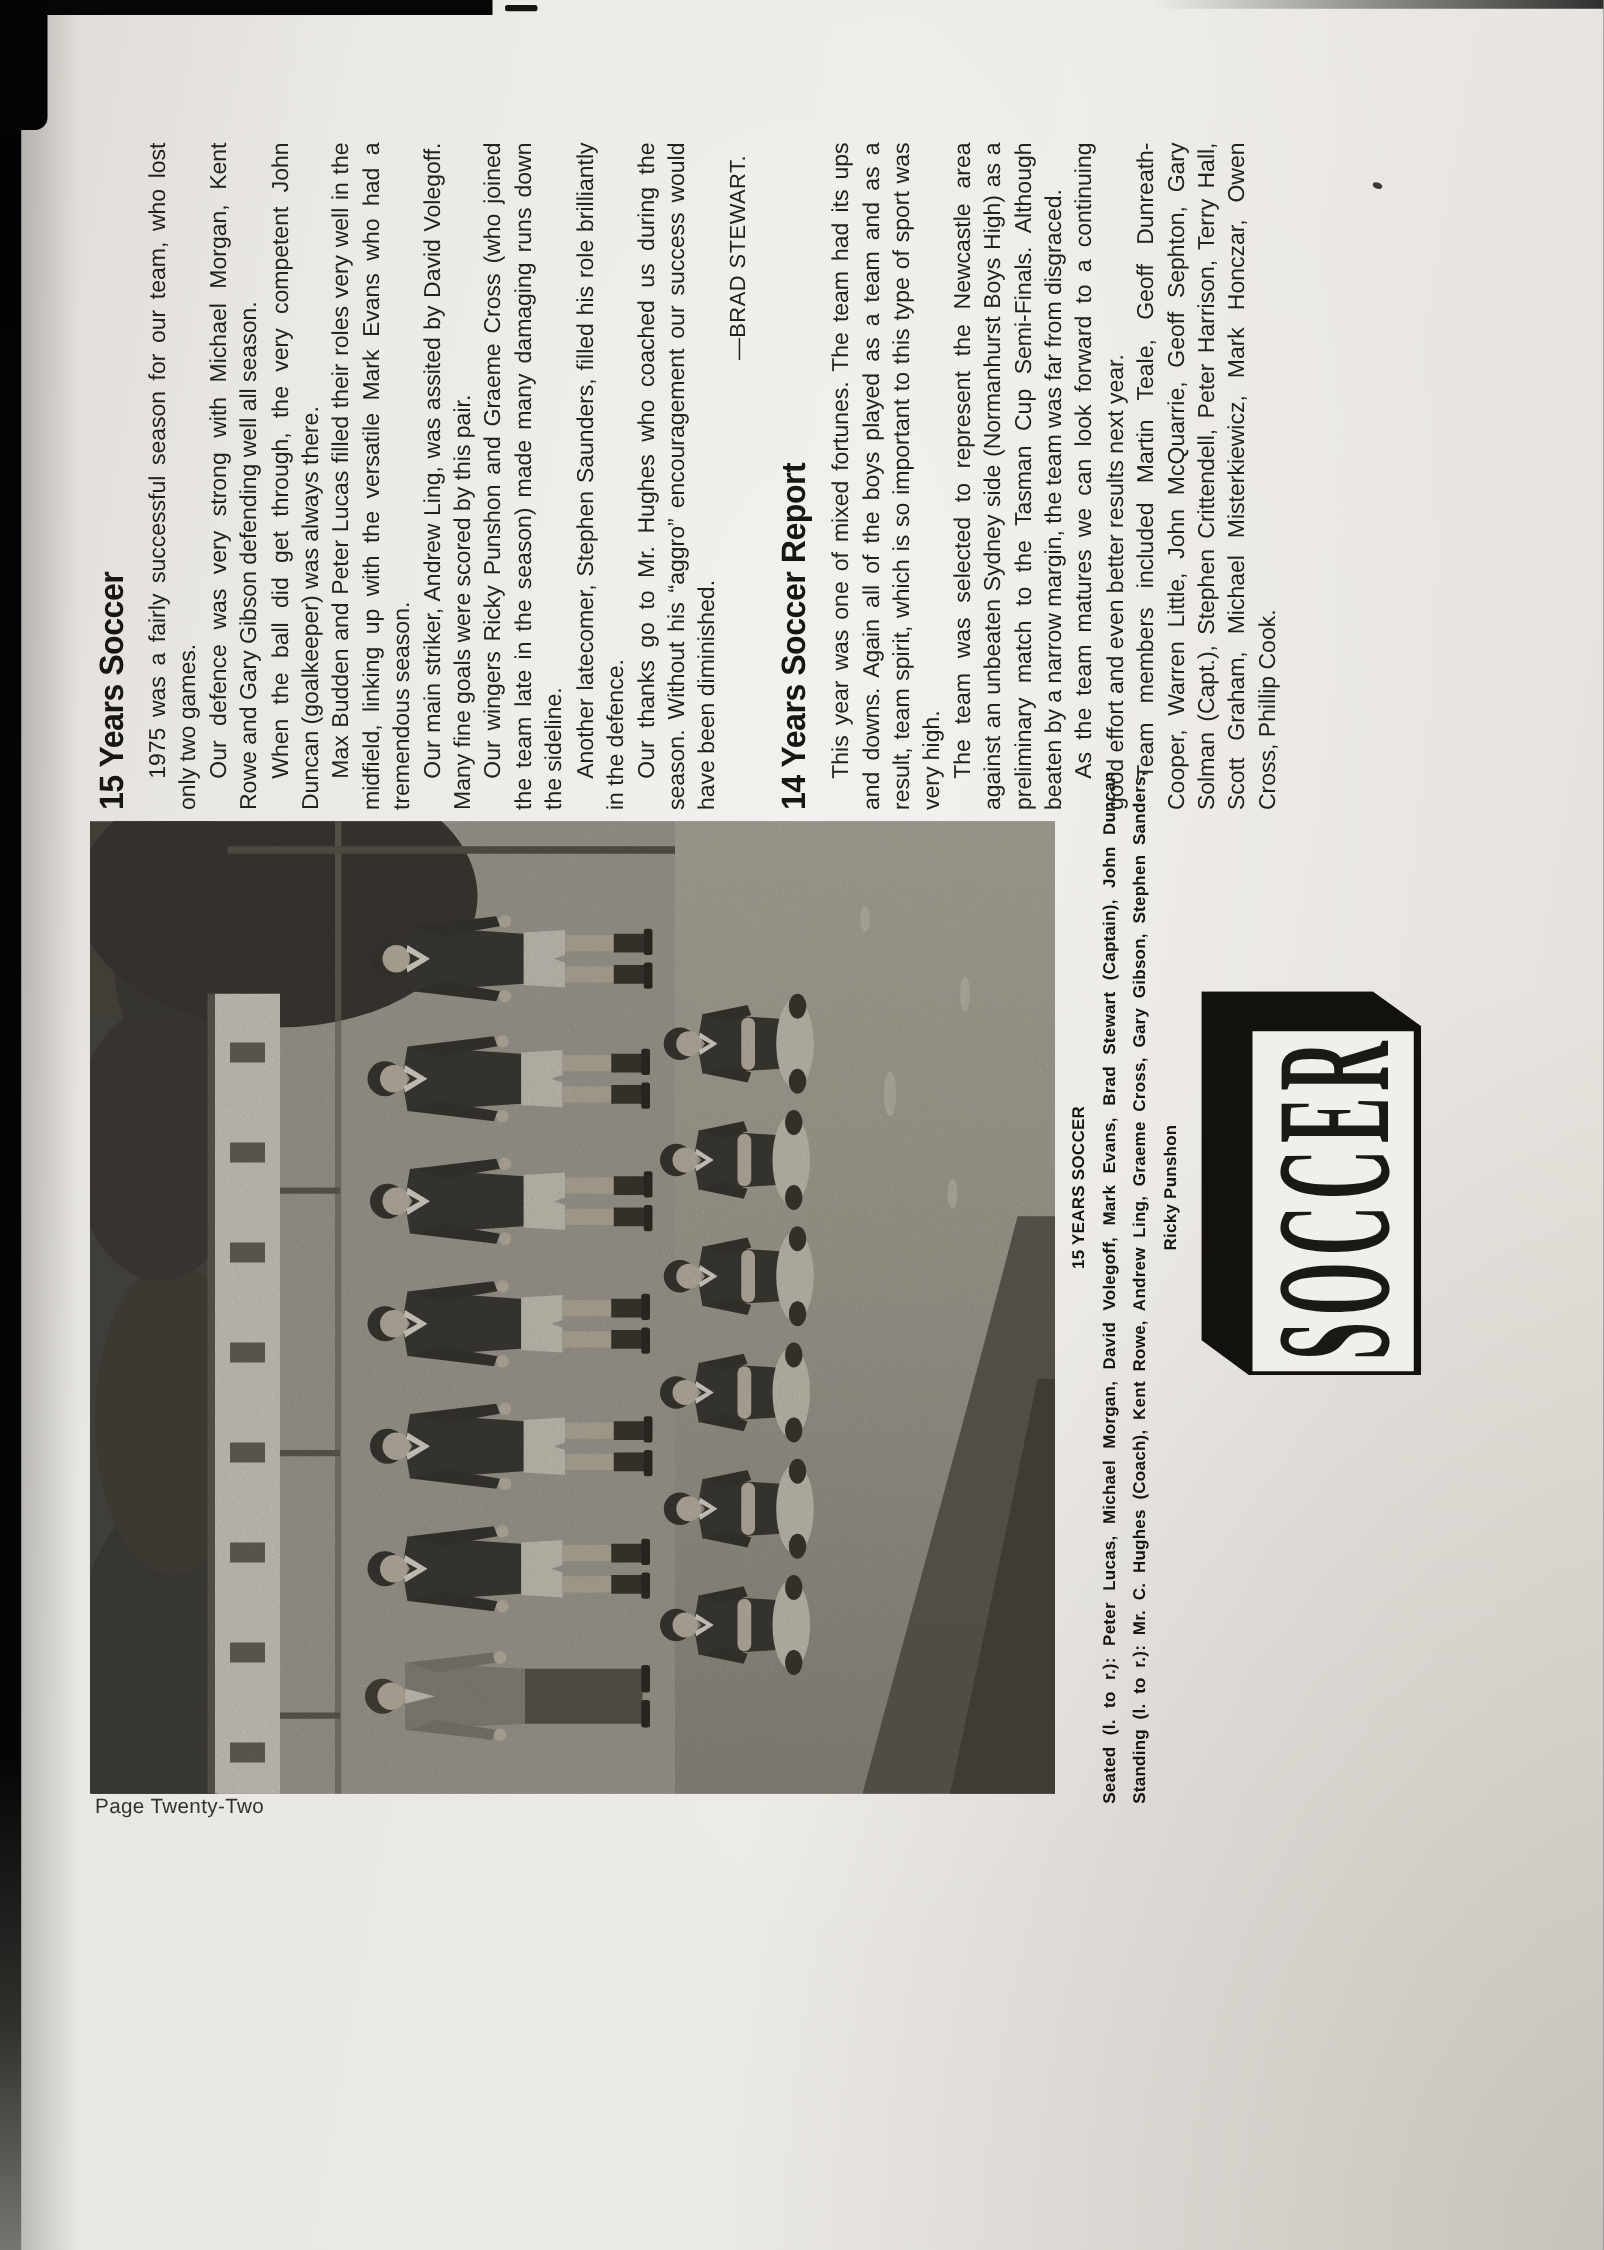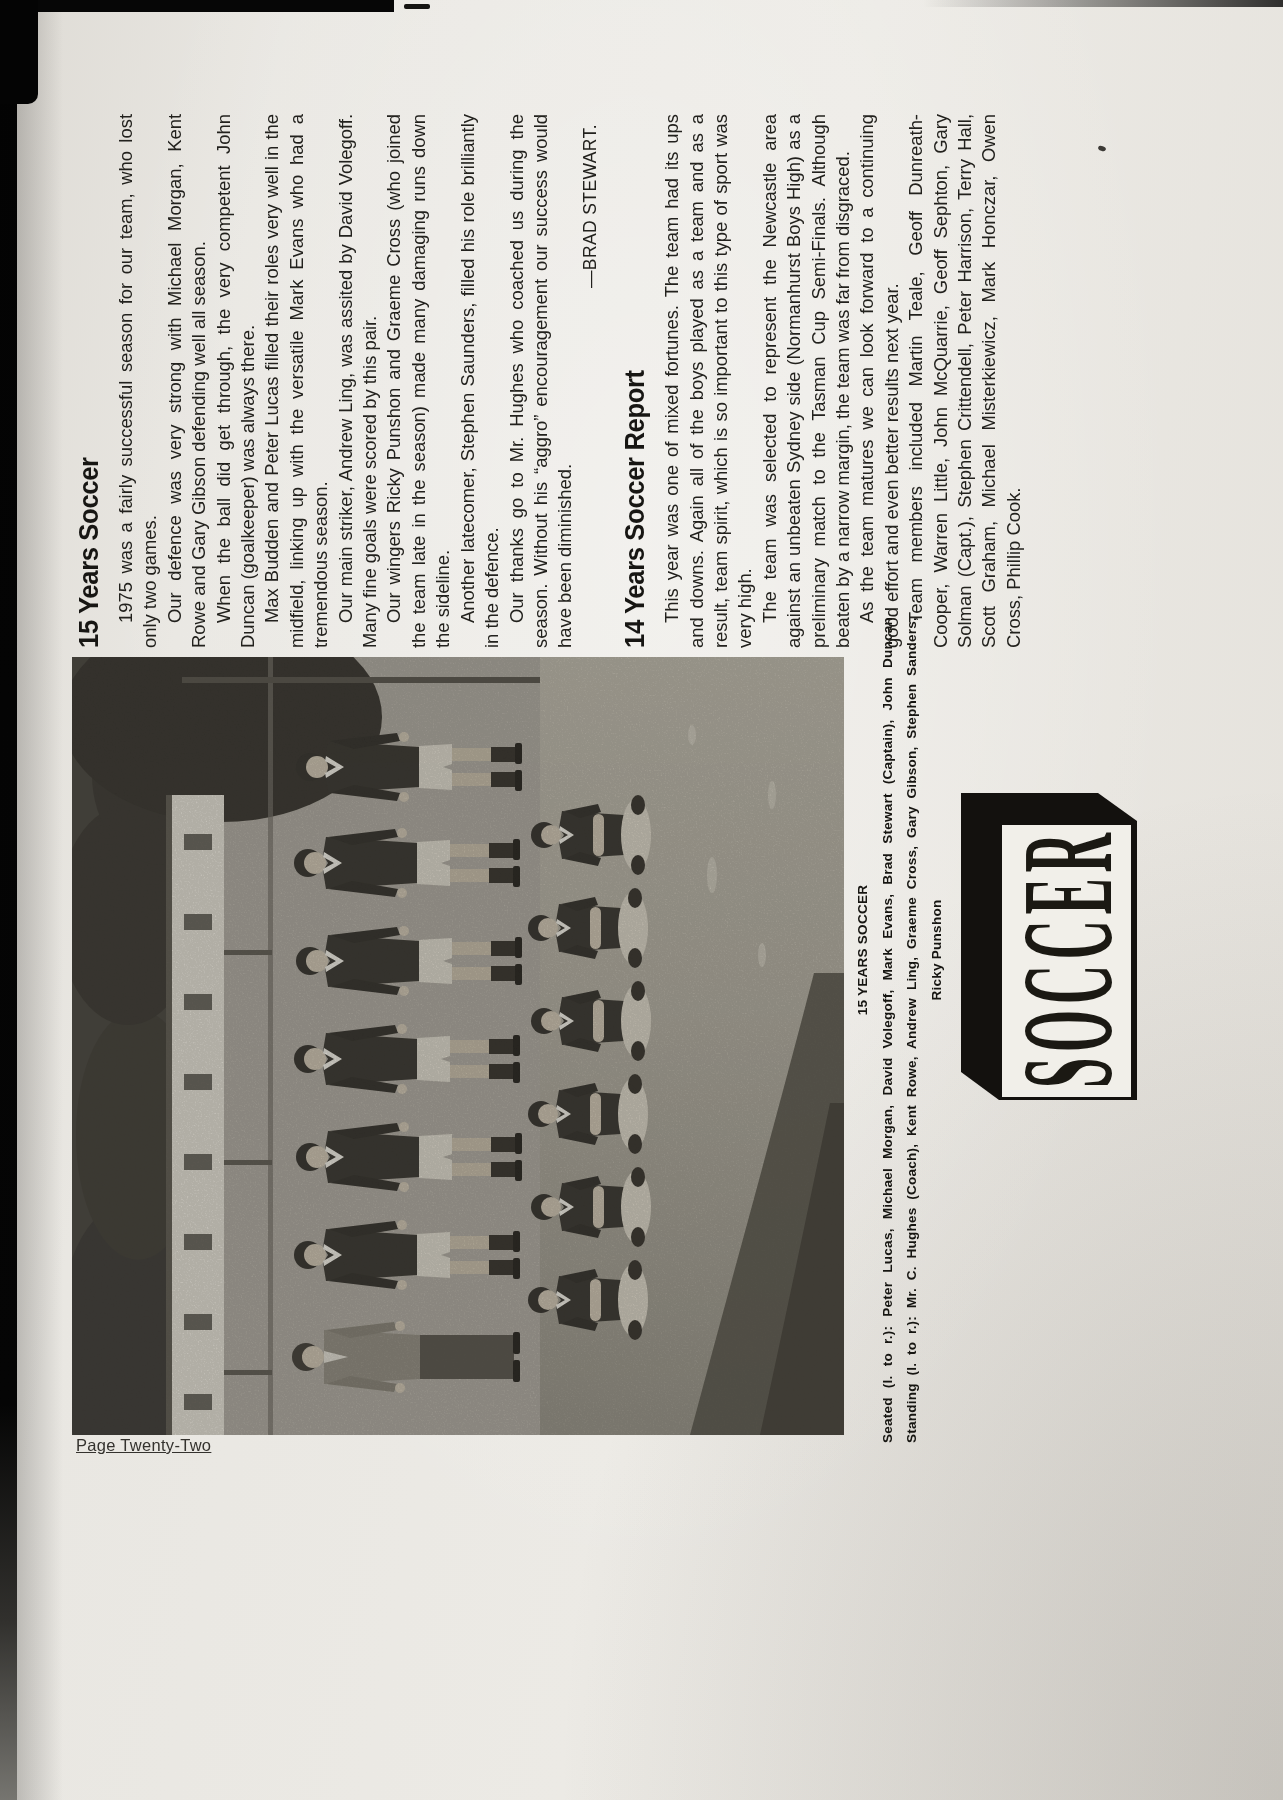--- a/index.html
+++ b/index.html
@@ -47,21 +47,21 @@
   .box-face {
     position:absolute; left:3px; top:41px; width:272px; height:129px;
     background:#f1efe9; display:flex; align-items:center; justify-content:center; overflow:visible;
   }
   .box-label {
     font-family:"Liberation Serif", serif; font-weight:bold; font-size:130px; line-height:1;
     letter-spacing:13px; text-indent:13px; color:#1b1913;
     transform:scaleX(0.42); transform-origin:center; white-space:nowrap;
   }
   
-  .page-number { position:absolute; left:76px; top:1436px; font-size:16.5px; color:#34322e; letter-spacing:0.3px;text-decoration:underline; }
+  .page-number { position:absolute; left:76px; top:1436px; font-size:16.5px; color:#34322e; letter-spacing:0.3px; }
   .edge-left { position:absolute; left:0; top:0; width:17px; height:1800px;
     background:linear-gradient(to bottom, #030303 0%, #050505 78%, #31302d 90%, #767570 100%); }
   .gutter-shadow { position:absolute; left:17px; top:0; width:46px; height:1800px;
     background:linear-gradient(to right, rgba(30,28,25,0.22), rgba(30,28,25,0)); }
   .edge-top { position:absolute; left:0; top:0; width:394px; height:12px; background:#060606; }
   .edge-top-corner { position:absolute; left:0; top:0; width:38px; height:104px; background:#040404; border-radius:0 0 10px 0; }
   .edge-top-right { position:absolute; right:0; top:0; width:360px; height:7px;
     background:linear-gradient(to right, rgba(15,15,14,0), rgba(15,15,14,0.85)); }
   .speck-1 { position:absolute; left:1098px; top:146px; width:8px; height:5px; background:#3c3a36; border-radius:50%; transform:rotate(20deg); }
   .speck-2 { position:absolute; left:404px; top:4px; width:26px; height:5px; background:#151412; border-radius:2px; }

